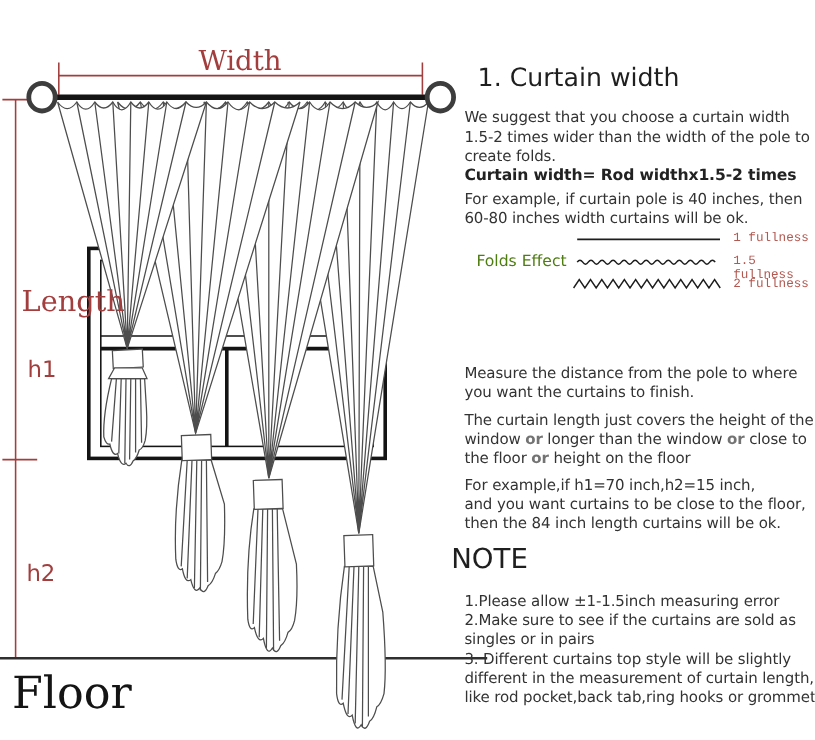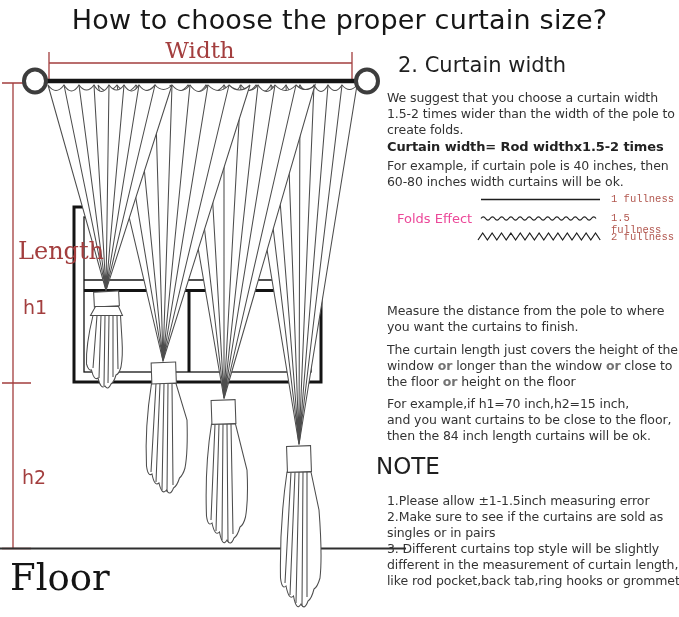--- a/index.html
+++ b/index.html
@@ -8,21 +8,21 @@
   .title{position:absolute;top:4px;left:0;width:100%;text-align:center;
          font-size:27px;color:#161616;letter-spacing:.2px;}
   svg.diagram{position:absolute;left:0;top:0;}
   
   .h-sec{position:absolute;left:398px;font-size:21px;color:#1f1f1f;line-height:26px;}
   .para{position:absolute;left:387px;width:296px;margin:0;font-size:12.5px;line-height:16px;
         color:#333;letter-spacing:-.1px;}
   .para b{color:#737373;}
   .formula{font-weight:bold;font-size:13px;color:#222;}
   .pre{white-space:pre-line;}
-  .folds-label{position:absolute;left:397px;top:211px;font-size:13px;color:#ec4899;}
+  .folds-label{position:absolute;left:397px;top:211px;font-size:13px;color:#4d7c0f;}
   .full{position:absolute;left:611px;font-size:10.5px;color:var(--fullness_red,#b25850);font-family:Liberation Mono, monospace;}
   .note-head{position:absolute;left:376px;top:453px;font-size:23px;color:#1f1f1f;}
   .notes{position:absolute;left:387px;top:493px;width:296px;font-size:12.5px;line-height:16px;
          color:#333;letter-spacing:-.1px;}
   
   text.dim{fill:var(--accent_red,#a33e3e);font-family:"DejaVu Serif","Liberation Serif",serif;}
   text.hlab{fill:var(--accent_red,#a33e3e);font-family:"DejaVu Sans",sans-serif;}
   text.floor{fill:#141414;font-family:"DejaVu Serif","Liberation Serif",serif;}
   .redln{stroke:var(--accent_red,#a33e3e);stroke-width:1.3;fill:none;}
   .wline{stroke:#141414;fill:none;}
@@ -96,23 +96,22 @@
     <text class="hlab" x="22" y="484" font-size="19">h2</text>
     <text class="floor" x="10" y="590" font-size="37">Floor</text>
 
     <g>
       <path class="foldln" stroke-width="1.6" d="M481,199.5 H600"></path>
       <path class="foldln" stroke-width="1.2" d="M481,218.5 q2.3,-3.4 4.6,0 t4.6,0 t4.6,0 t4.6,0 t4.6,0 t4.6,0 t4.6,0 t4.6,0 t4.6,0 t4.6,0 t4.6,0 t4.6,0 t4.6,0 t4.6,0 t4.6,0 t4.6,0 t4.6,0 t4.6,0 t4.6,0 t4.6,0 t4.6,0 t4.6,0 t4.6,0 t4.6,0 t4.6,0"></path>
       <path class="foldln" stroke-width="1.2" d="M478,240 l4.7,-7 l4.7,7 l4.7,-7 l4.7,7 l4.7,-7 l4.7,7 l4.7,-7 l4.7,7 l4.7,-7 l4.7,7 l4.7,-7 l4.7,7 l4.7,-7 l4.7,7 l4.7,-7 l4.7,7 l4.7,-7 l4.7,7 l4.7,-7 l4.7,7 l4.7,-7 l4.7,7 l4.7,-7 l4.7,7 l4.7,-7 l4.7,7"></path>
     </g>
   </svg>
 
-  <div class="title">How to choose the proper curtain size?</div>
 
-  <div class="h-sec" style="top:52px">2. Curtain width</div>
+  <div class="h-sec" style="top:52px">1. Curtain width</div>
   <p class="para" style="top:90px">We suggest that you choose a curtain width 1.5-2 times wider than the width of the pole to create folds.</p>
   <p class="para formula" style="top:139px">Curtain width= Rod widthx1.5-2 times</p>
   <p class="para" style="top:158px">For example, if curtain pole is 40 inches, then 60-80 inches width curtains will be ok.</p>
 
   <div class="folds-label">Folds Effect</div>
   <span class="full" style="top:193px">1 fullness</span>
   <span class="full" style="top:212px">1.5 fullness</span>
   <span class="full" style="top:231px">2 fullness</span>
 
   <p class="para" style="top:303px">Measure the distance from the pole to where you want the curtains to finish.</p>

